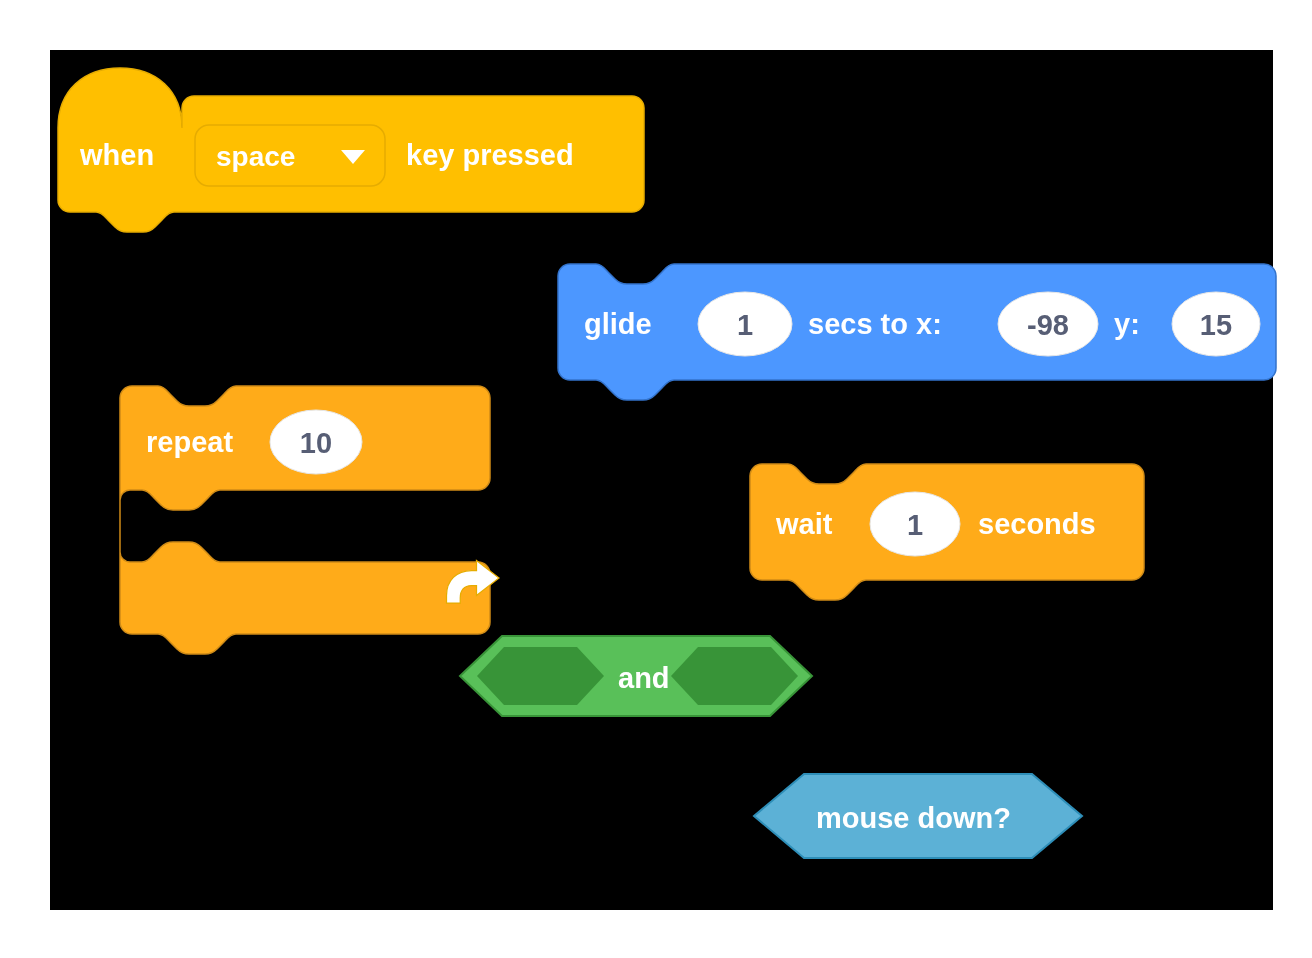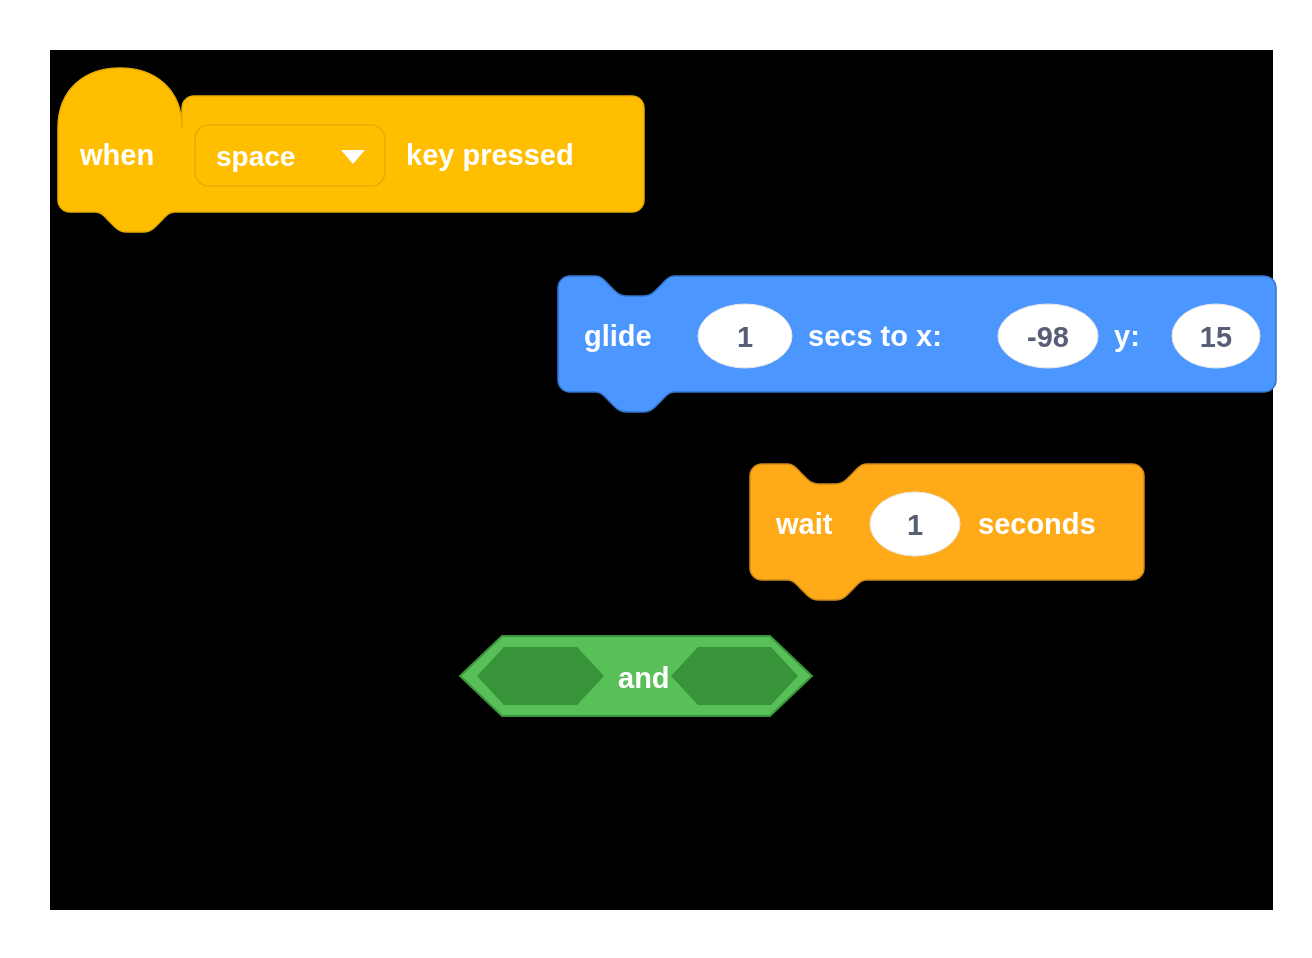--- a/index.html
+++ b/index.html
@@ -90,21 +90,21 @@
         <text class="blk-label" x="22" y="95" font-size="29">when</text>
 
         <rect class="drop-field" x="137" y="65" width="190" height="61" rx="14" ry="14"></rect>
         <text class="blk-label" x="158" y="96" font-size="28">space</text>
         <path d="M283,90 L307,90 L295,104 Z" fill="#ffffff"></path>
 
         <text class="blk-label" x="348" y="95" font-size="29">key pressed</text>
       </svg>
     </div>
 
-    <div class="block" style="left:508px; top:222px;">
+    <div class="block" style="left:508px; top:210px;">
       <svg width="740" height="145" viewBox="0 0 740 145">
         <path d="M0,16
              A12,12 0 0 1 12,4
              L38,4
              C44,4 47,9 51,13
              L57,19
              C60,22 64,24 69,24
              L85,24
              C90,24 94,22 97,19
              L103,13
@@ -135,20 +135,95 @@
         <ellipse class="oval-field" cx="490" cy="64" rx="50" ry="32"></ellipse>
         <text class="blk-val" x="490" y="65" font-size="29">-98</text>
 
         <text class="blk-label" x="556" y="64" font-size="29">y:</text>
 
         <ellipse class="oval-field" cx="658" cy="64" rx="44" ry="32"></ellipse>
         <text class="blk-val" x="658" y="65" font-size="29">15</text>
       </svg>
     </div>
 
+    <div class="block" style="left:70px; top:280px;">
+      <svg width="410" height="280" viewBox="0 0 410 280">
+        <path d="M0,68
+             A12,12 0 0 1 12,56
+             L38,56
+             C44,56 47,61 51,65
+             L57,71
+             C60,74 64,76 69,76
+             L85,76
+             C90,76 94,74 97,71
+             L103,65
+             C107,61 110,56 116,56
+             L358,56
+             A12,12 0 0 1 370,68
+             L370,148
+             A12,12 0 0 1 358,160
+             L100,160
+             C94,160 91,165 87,169
+             L81,175
+             C78,178 74,180 69,180
+             L53,180
+             C48,180 44,178 41,175
+             L35,169
+             C31,165 28,160 22,160
+             L10,160
+             A10,10 0 0 0 0,170
+             Z
+             M0,170
+             L0,222
+             A10,10 0 0 0 10,232
+             L22,232
+             C28,232 31,227 35,223
+             L41,217
+             C44,214 48,212 53,212
+             L69,212
+             C74,212 78,214 81,217
+             L87,223
+             C91,227 94,232 100,232
+             L358,232
+             A12,12 0 0 1 370,244
+             L370,292
+             A12,12 0 0 1 358,304
+             L116,304
+             C110,304 107,309 103,313
+             L97,319
+             C94,322 90,324 85,324
+             L69,324
+             C64,324 60,322 57,319
+             L51,313
+             C47,309 44,304 38,304
+             L12,304
+             A12,12 0 0 1 0,292
+             Z" fill="#ffab19" stroke="#cf8b17" stroke-width="1.5"></path>
+
+        <text class="blk-label" x="26" y="112" font-size="29">repeat</text>
+
+        <ellipse class="oval-field" cx="196" cy="112" rx="46" ry="32"></ellipse>
+        <text class="blk-val" x="196" y="113" font-size="29">10</text>
+
+        <g transform="translate(324,238) scale(1.25)">
+          <path d="M2,22
+                   C2,10 10,2 22,2
+                   L26,2
+                   L26,-6
+                   L44,8
+                   L26,22
+                   L26,14
+                   L22,14
+                   C16,14 13,18 13,24
+                   L13,28
+                   L2,28
+                   Z" fill="#ffffff" stroke="#e6ac00" stroke-width="1"></path>
+        </g>
+      </svg>
+    </div>
 
     <div class="block" style="left:700px; top:410px;">
       <svg width="430" height="145" viewBox="0 0 430 145">
         <path d="M0,16
              A12,12 0 0 1 12,4
              L38,4
              C44,4 47,9 51,13
              L57,19
              C60,22 64,24 69,24
              L85,24
@@ -182,16 +257,22 @@
 
     <div class="block" style="left:408px; top:578px;text-decoration:underline;">
       <svg width="370" height="110" viewBox="0 0 370 110">
         <path d="M44,8 L312,8 L354,48 L312,88 L44,88 L2,48 Z" fill="#59c059" stroke="#389438" stroke-width="2"></path>
         <path d="M46,19 L119,19 L146,48 L119,77 L46,77 L19,48 Z" fill="#389438"></path>
         <path d="M240,19 L313,19 L340,48 L313,77 L240,77 L213,48 Z" fill="#389438"></path>
         <text class="blk-label" x="160" y="50" font-size="29">and</text>
       </svg>
     </div>
 
+    <div class="block" style="left:698px; top:718px;">
+      <svg width="350" height="100" viewBox="0 0 350 100">
+        <path d="M56,6 L284,6 L334,48 L284,90 L56,90 L6,48 Z" fill="#5cb1d6" stroke="#2e8eb8" stroke-width="2"></path>
+        <text class="blk-label" x="68" y="50" font-size="29">mouse down?</text>
+      </svg>
+    </div>
 
 
   </div>
 </div>
 
 </body></html>

